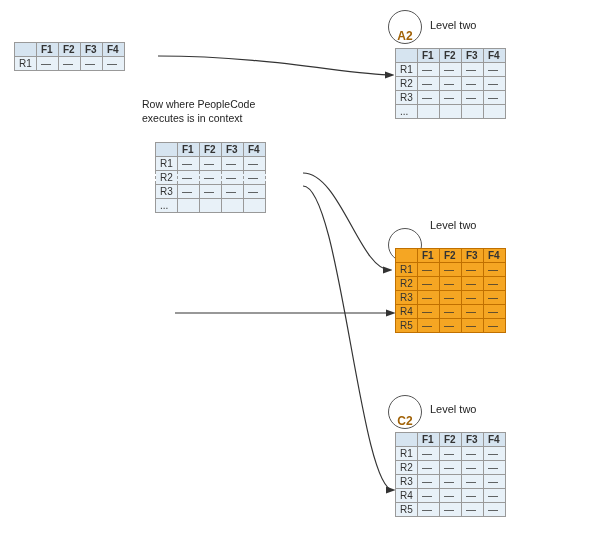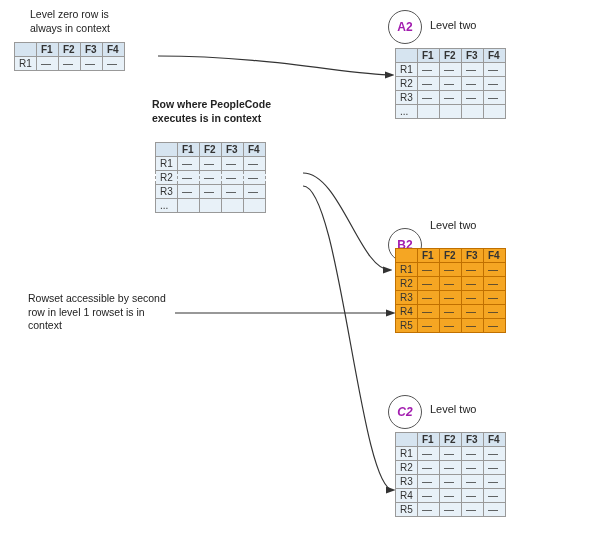--- a/index.html
+++ b/index.html
@@ -66,65 +66,62 @@
 
     
     .circle-label {
       position: absolute;
       width: 34px;
       height: 34px;
       border-radius: 50%;
       border: 1.5px solid #555;
       background: #fff;
       display: flex;
-      align-items: center;
+      align-items: flex-end;
       justify-content: center;
       font-size: 12px;
       font-weight: bold;
-      color: #a21caf;
+      color: #a16207;
     }
 
     
     .arrows-svg {
       position: absolute;
       top: 0; left: 0;
       width: 603px;
       height: 543px;
       pointer-events: none;
     }
   </style>
 </head>
 <body>
 
 <div class="diagram">
 
-  <div class="label" style="top:8px; left:30px; width:130px;">
-    Level zero row is<br>always in context
-  </div>
 
   <table class="grid-table" style="top:42px; left:14px;">
     <tbody>
         <tr class="header-row">
       <td></td>
       <td>F1</td>
       <td>F2</td>
       <td>F3</td>
       <td>F4</td>
     </tr>
     <tr class="data-row">
       <td>R1</td>
       <td>—</td>
       <td>—</td>
       <td>—</td>
       <td>—</td>
     </tr>
   </tbody>
     </table>
 
-  <div class="label" style="top:98px; left:152px; width:130px;font-weight:bold;">
+  <div class="label" style="top:98px; left:142px; width:130px;">
     Row where PeopleCode<br>executes is in context
   </div>
 
   <table class="grid-table" style="top:142px; left:155px;">
     <tbody>
         <tr class="header-row">
       <td></td>
       <td>F1</td>
       <td>F2</td>
       <td>F3</td>
@@ -154,23 +151,20 @@
     <tr class="data-row">
       <td>...</td>
       <td></td>
       <td></td>
       <td></td>
       <td></td>
     </tr>
   </tbody>
     </table>
 
-  <div class="label" style="top:292px; left:28px; width:145px;">
-    Rowset accessible by second<br>row in level 1 rowset is in<br>context
-  </div>
 
   <div class="circle-label" style="top:10px; left:388px;">
     <span>A2</span>
   </div>
 
   <div class="label" style="top:18px; left:430px; font-size:11px;">
     Level two
   </div>
 
   <table class="grid-table" style="top:48px; left:395px;">
@@ -261,21 +255,21 @@
     <tr class="data-row">
           <td>R5</td>
           <td>—</td>
           <td>—</td>
           <td>—</td>
           <td>—</td>
         </tr>
   </tbody>
     </table>
 
-  <div class="circle-label" style="top:395px; left:388px;font-style:italic;">
+  <div class="circle-label" style="top:395px; left:388px;">
     <span>C2</span>
   </div>
 
   <div class="label" style="top:402px; left:430px; font-size:11px;">
     Level two
   </div>
 
   <table class="grid-table" style="top:432px; left:395px;">
     <tbody>
         <tr class="header-row">

